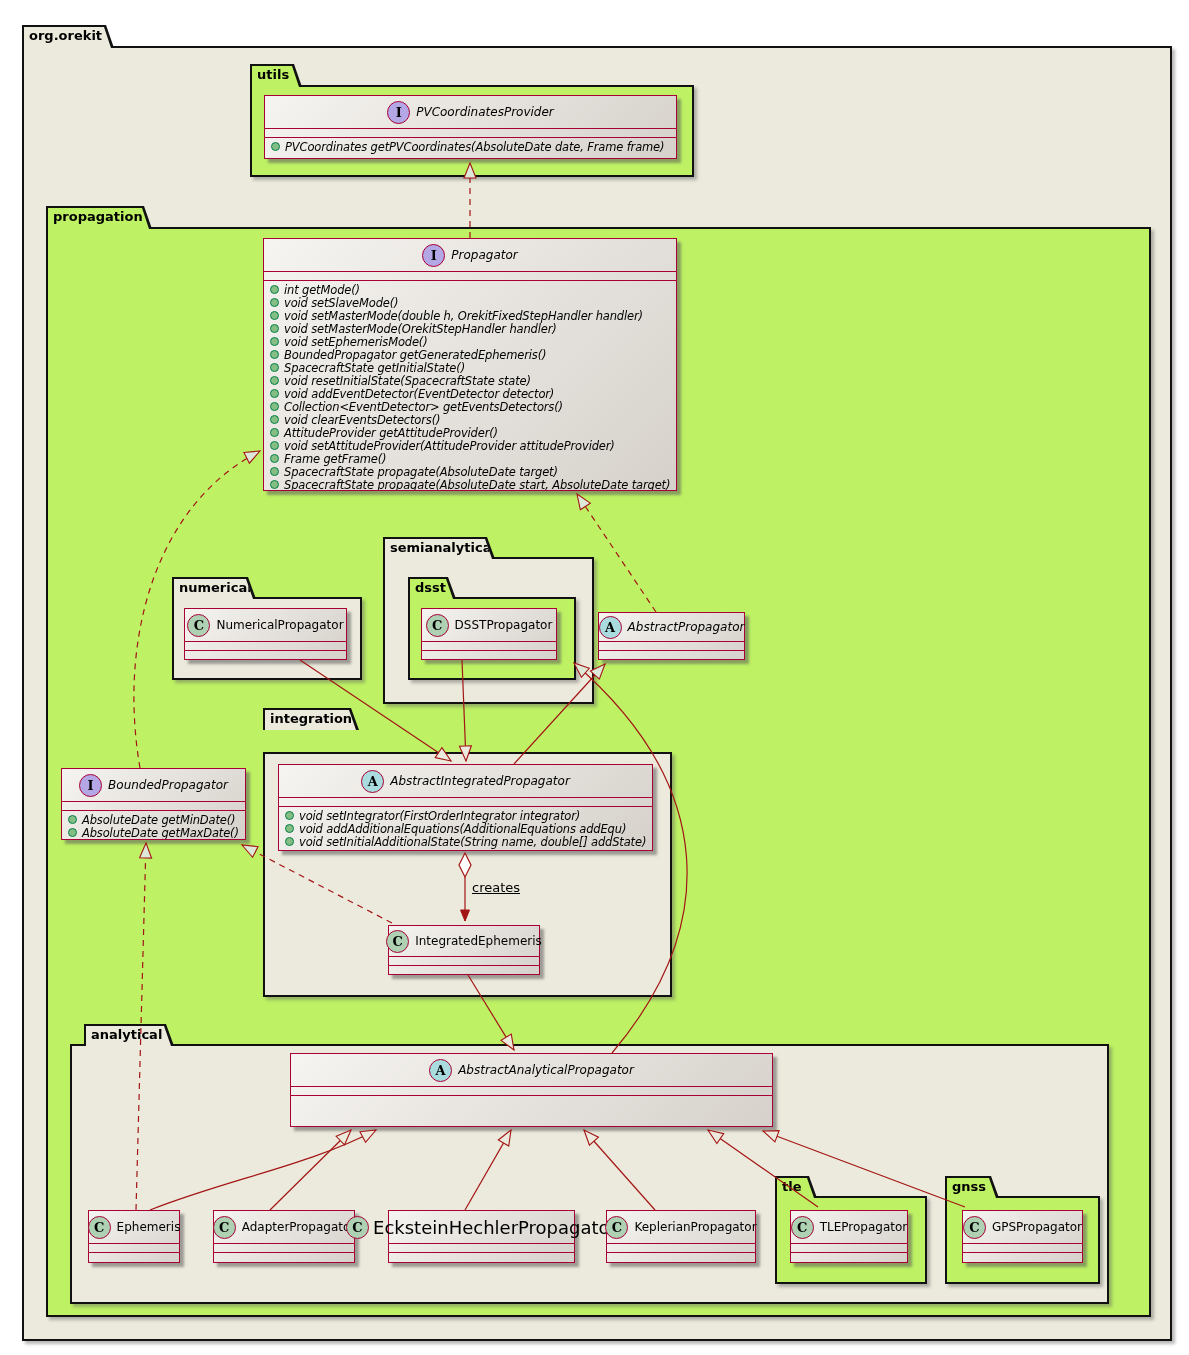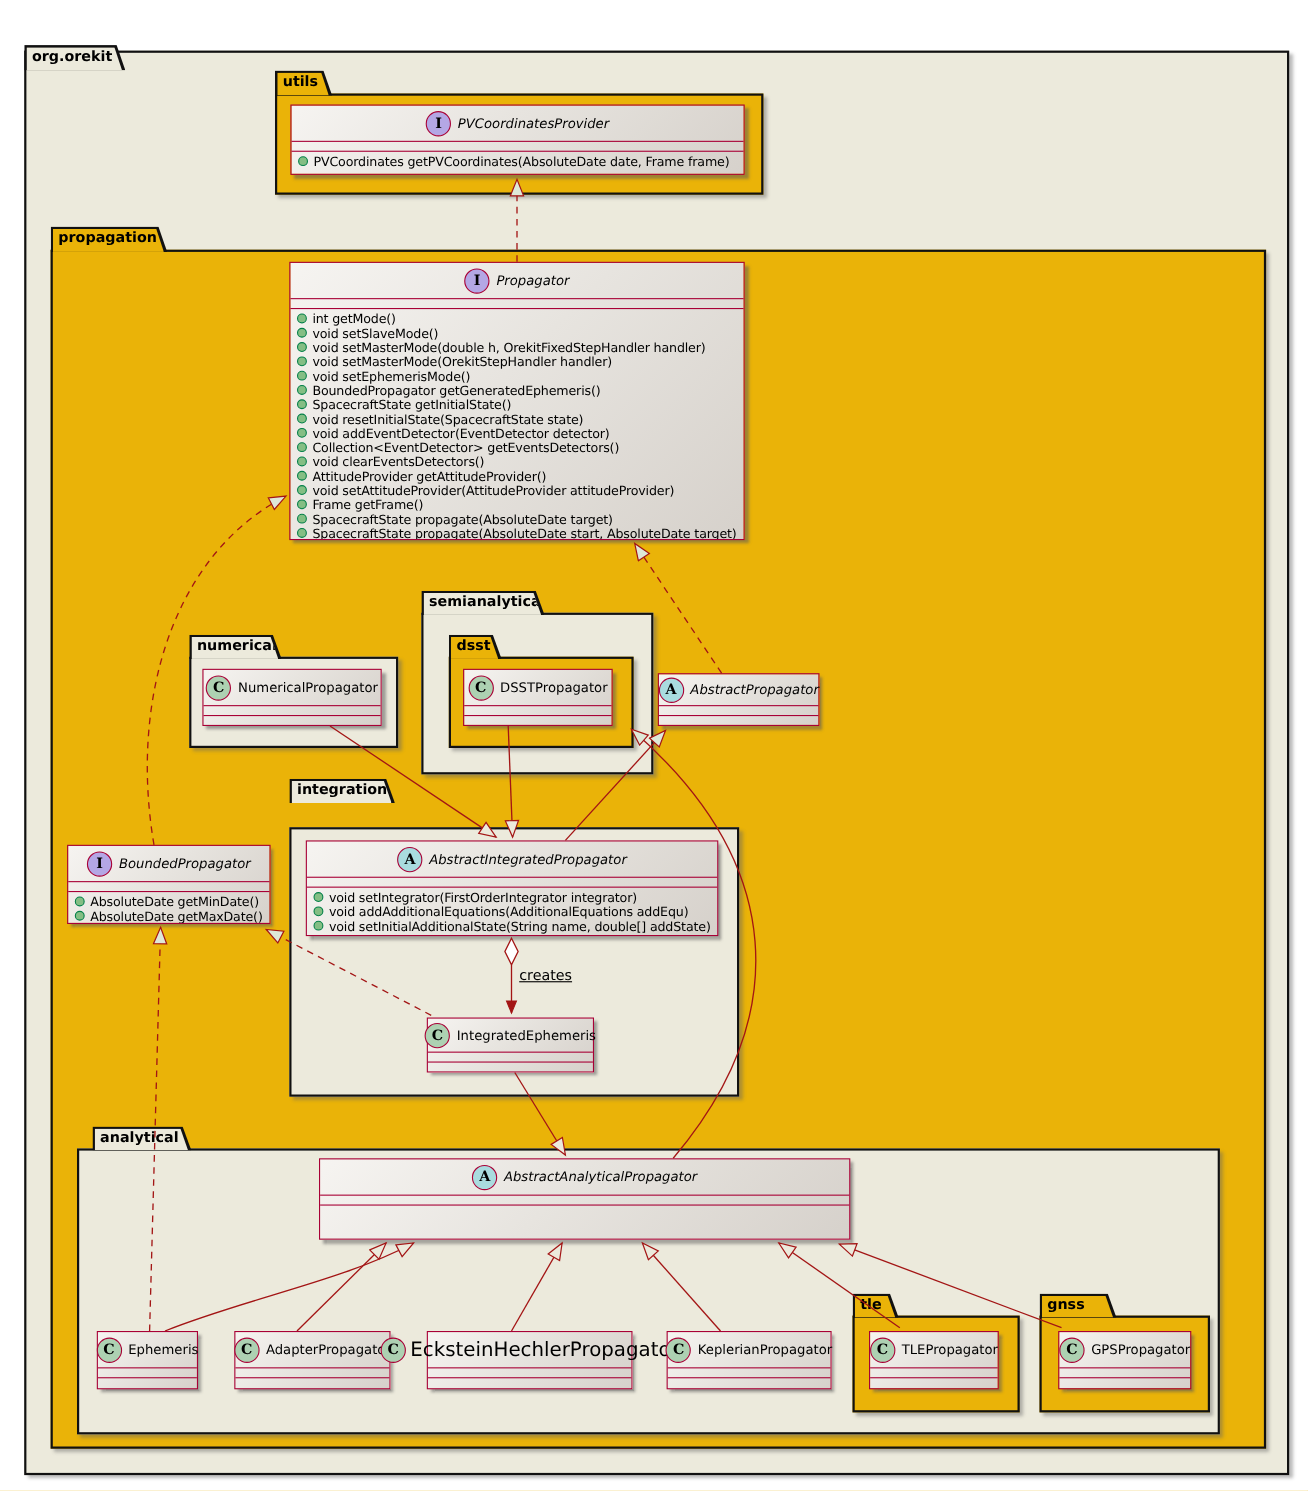--- a/index.html
+++ b/index.html
@@ -1,21 +1,21 @@
 <!DOCTYPE html>
 <html><head>
 <meta charset="utf-8">
 <style>
   html,body{margin:0;padding:0;background:#ffffff;font-family:"DejaVu Sans","Liberation Sans",sans-serif;}
   .page{position:relative;width:1189px;height:1355px;background:#ffffff;overflow:hidden;}
 
   
   .pbody{position:absolute;border:2px solid #111111;box-shadow:3px 3px 3px rgba(100,100,100,.45);}
   .bg-beige{background:#eceadc;}
-  .bg-green{background:#eab308;}
+  .bg-green{background:#bef264;}
   .ptab{position:absolute;background:#111111;clip-path:polygon(0 0,calc(100% - 8px) 0,100% 100%,0 100%);}
   .ptab .tfill{position:absolute;left:2px;top:2px;right:3px;bottom:0;
     clip-path:polygon(0 0,calc(100% - 7px) 0,100% 100%,0 100%);
     font-weight:bold;font-size:13px;color:#000;padding:1px 8px 0 5px;box-sizing:border-box;white-space:nowrap;}
 
   
   .cbox{position:absolute;border:1.5px solid #A80036;box-sizing:border-box;
     background:linear-gradient(135deg,#f6f4f1 0%,#e7e4df 45%,#d6d1cb 100%);
     box-shadow:3.5px 3.5px 2.5px rgba(90,90,90,.55);display:flex;flex-direction:column;}
   .ctitle{height:32px;min-height:32px;border-bottom:1px solid #A80036;display:flex;align-items:center;justify-content:center;gap:6px;white-space:nowrap;}
@@ -24,33 +24,33 @@
   .cname{font-size:12px;color:#000;}
   .it{font-style:italic;}
   .badge{width:21px;height:21px;min-width:21px;border-radius:50%;border:1.2px solid #A80036;
     display:inline-flex;align-items:center;justify-content:center;
     font-weight:bold;font-size:13px;font-family:"DejaVu Serif","Liberation Serif",serif;color:#000;}
   .b-i{background:#b4a7e5;}
   .b-c{background:#add1b2;}
   .b-a{background:#a9dcdf;}
   .m{display:flex;align-items:center;height:13px;white-space:nowrap;}
   .dot{width:7px;height:7px;min-width:7px;border-radius:50%;background:#84be84;border:1px solid #038048;margin-right:5px;}
-  .mtxt{font-size:11.5px;letter-spacing:-0.15px;color:#000;}
+  .mtxt{font-size:11.5px;letter-spacing:-0.15px;color:#000;font-style:italic;}
 
   
   svg.edges{position:absolute;left:0;top:0;pointer-events:none;z-index:60;}
   .edge-label{position:absolute;font-size:13px;color:#000;z-index:61;}
 </style>
 </head>
 <body>
 
 <div class="page">
 
   <div class="pbody bg-beige" style="left:22px;top:46px;width:1146px;height:1291px;"></div>
-  <div class="ptab" style="left:22px;top:25px;width:92px;height:23px;margin-top:16px;">
+  <div class="ptab" style="left:22px;top:25px;width:92px;height:23px;">
     <span class="tfill bg-beige">org.orekit</span>
   </div>
 
   <div class="pbody bg-green" style="left:250px;top:85px;width:440px;height:88px;"></div>
   <div class="ptab" style="left:250px;top:64px;width:52px;height:23px;">
     <span class="tfill bg-green">utils</span>
   </div>
 
   <div class="pbody bg-green" style="left:46px;top:227px;width:1101px;height:1086px;"></div>
   <div class="ptab" style="left:46px;top:206px;width:106px;height:23px;">
@@ -81,21 +81,21 @@
   <div class="ptab" style="left:84px;top:1024px;width:90px;height:22px;">
     <span class="tfill bg-beige">analytical</span>
   </div>
 
   <div class="pbody bg-green" style="left:775px;top:1196px;width:148px;height:84px;"></div>
   <div class="ptab" style="left:775px;top:1176px;width:42px;height:22px;">
     <span class="tfill bg-green">tle</span>
   </div>
 
   <div class="pbody bg-green" style="left:945px;top:1196px;width:151px;height:84px;"></div>
-  <div class="ptab" style="left:945px;top:1176px;width:54px;height:22px;padding-left:16px;">
+  <div class="ptab" style="left:945px;top:1176px;width:54px;height:22px;">
     <span class="tfill bg-green">gnss</span>
   </div>
 
   <div class="cbox" style="left:264px;top:95px;width:413px;height:64px;">
     <div class="ctitle">
       <span class="badge b-i">I</span>
       <span class="cname it">PVCoordinatesProvider</span>
     </div>
     <div class="attrs"></div>
     <div class="meths">

